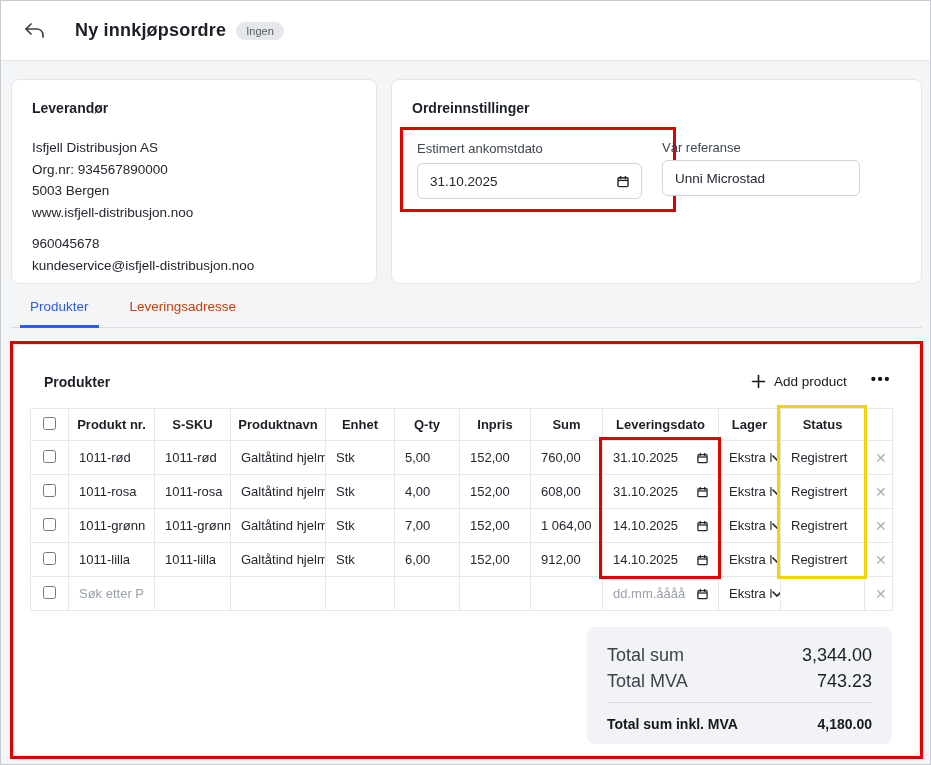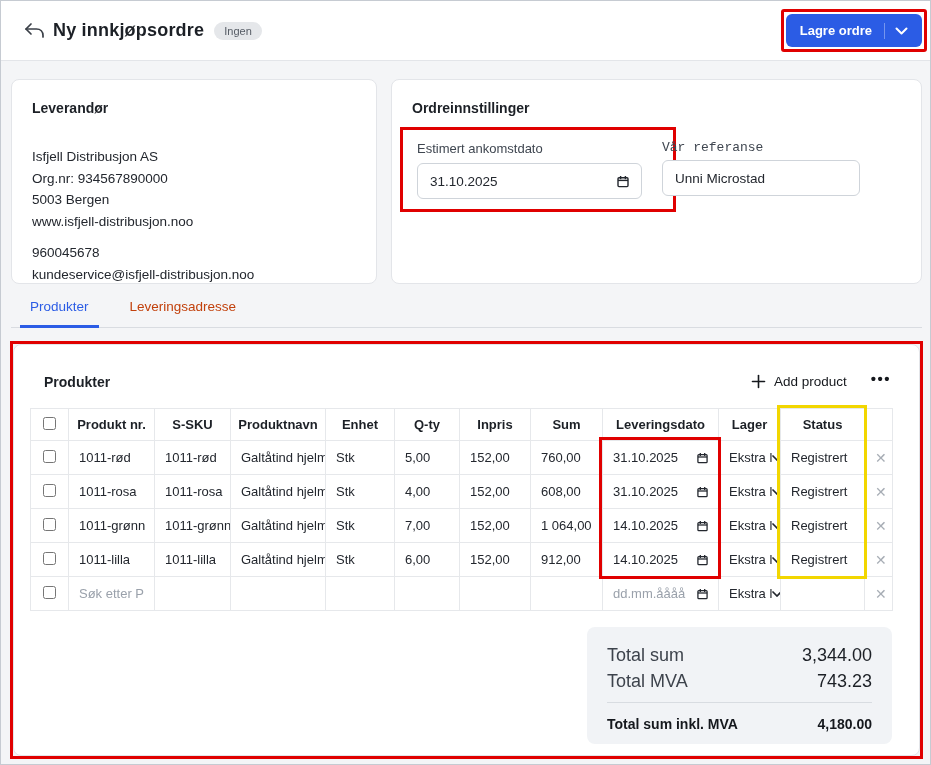--- a/index.html
+++ b/index.html
@@ -26,21 +26,21 @@
     border:1px solid #c6cbd2;background:#f4f5f7;overflow:hidden;
   }
 
   
   .topbar{
     position:absolute;top:0;left:0;width:100%;height:60px;
     background:#fff;border-bottom:1px solid #e3e5e9;
     display:flex;align-items:center;padding:0 10px 0 18px;
   }
   .backbtn{width:30px;height:30px;display:flex;align-items:center;justify-content:center;cursor:pointer;background:none;border:none;}
-  .page-title{font-size:18px;font-weight:700;margin-left:4px;letter-spacing:.2px;}
+  .page-title{font-size:18px;font-weight:700;margin-left:26px;letter-spacing:.2px;}
   .badge{
     margin-left:10px;background:var(--badge-bg);color:#555b64;
     font-size:11px;padding:3px 10px;border-radius:10px;
   }
   .save-annot{
     position:absolute;top:8px;right:3px;
     border:3px solid var(--annotation-red);padding:2px;border-radius:3px;
   }
   .save-btn{
     display:flex;align-items:center;background:var(--accent);color:#fff;
@@ -49,39 +49,39 @@
   }
   .save-btn .divider{width:1px;height:16px;background:rgba(255,255,255,.35);margin:0 10px 0 12px;}
 
   
   .card{
     position:absolute;background:#fff;border:1px solid #e3e5e9;border-radius:8px;
   }
   .card-title{font-size:14px;font-weight:700;}
 
   .supplier-card{left:10px;top:78px;width:366px;height:205px;padding:20px;}
-  .supplier-card .card-title{margin-bottom:30px;}
+  .supplier-card .card-title{margin-bottom:21px;}
   .addr-line{font-size:13.5px;color:#23272e;line-height:21.5px;}
   .addr-gap{height:10px;}
 
   .settings-card{left:390px;top:78px;width:531px;height:205px;}
   .settings-card .card-title{position:absolute;left:20px;top:20px;}
   .arrival-annot{
     position:absolute;left:8px;top:47px;width:276px;height:85px;
     border:3px solid var(--annotation-red);
   }
   .field-label{font-size:13px;color:#3f4650;}
   .arrival-annot .field-label{position:absolute;left:14px;top:11px;}
   .fake-input{
     display:flex;align-items:center;justify-content:space-between;
     border:1px solid var(--inputline);border-radius:6px;height:36px;
     padding:0 12px;font-size:13.5px;color:#23272e;background:#fff;cursor:text;
   }
   .arrival-input{position:absolute;left:14px;top:33px;width:225px;}
-  .ref-label{position:absolute;left:270px;top:60px;font-family:Liberation Mono, monospace;}
+  .ref-label{position:absolute;left:270px;top:60px;}
   .ref-input{
     position:absolute;left:270px;top:80px;width:198px;height:36px;
     border:1px solid var(--inputline);border-radius:6px;padding:0 12px;
     font-family:inherit;font-size:13.5px;color:#23272e;
   }
 
   
   .tabs{
     position:absolute;left:10px;top:296px;width:911px;height:31px;
     display:flex;border-bottom:1px solid #d9dce1;
@@ -171,31 +171,20 @@
         <svg width="21" height="17" viewBox="0 0 21 17" fill="none" stroke="#3a3f47" stroke-width="1.7" stroke-linecap="round" stroke-linejoin="round">
           <path d="M7 2 L2 7 L7 12"></path>
           <path d="M2 7 H12.5 C16.5 7 19 9.8 19 13.5 V15"></path>
         </svg>
       </span>
     </button>
     <div class="page-title">Ny innkjøpsordre</div>
     <div class="badge">Ingen</div>
   </div>
 
-  <div class="save-annot">
-    <button class="save-btn">
-      <span>Lagre ordre</span>
-      <span class="divider"></span>
-      <span>
-        <svg width="13" height="8" viewBox="0 0 13 8" fill="none" stroke="#fff" stroke-width="2" stroke-linecap="round" stroke-linejoin="round">
-            <path d="M1.5 1.5 L6.5 6.5 L11.5 1.5"></path>
-          </svg>
-      </span>
-    </button>
-  </div>
 
   <div class="card supplier-card">
     <div class="card-title">Leverandør</div>
     <div class="addr-line">Isfjell Distribusjon AS</div>
     <div class="addr-line">Org.nr: 934567890000</div>
     <div class="addr-line">5003 Bergen</div>
     <div class="addr-line">www.isfjell-distribusjon.noo</div>
     <div class="addr-gap"></div>
     <div class="addr-line">960045678</div>
     <div class="addr-line">kundeservice@isfjell-distribusjon.noo</div>

